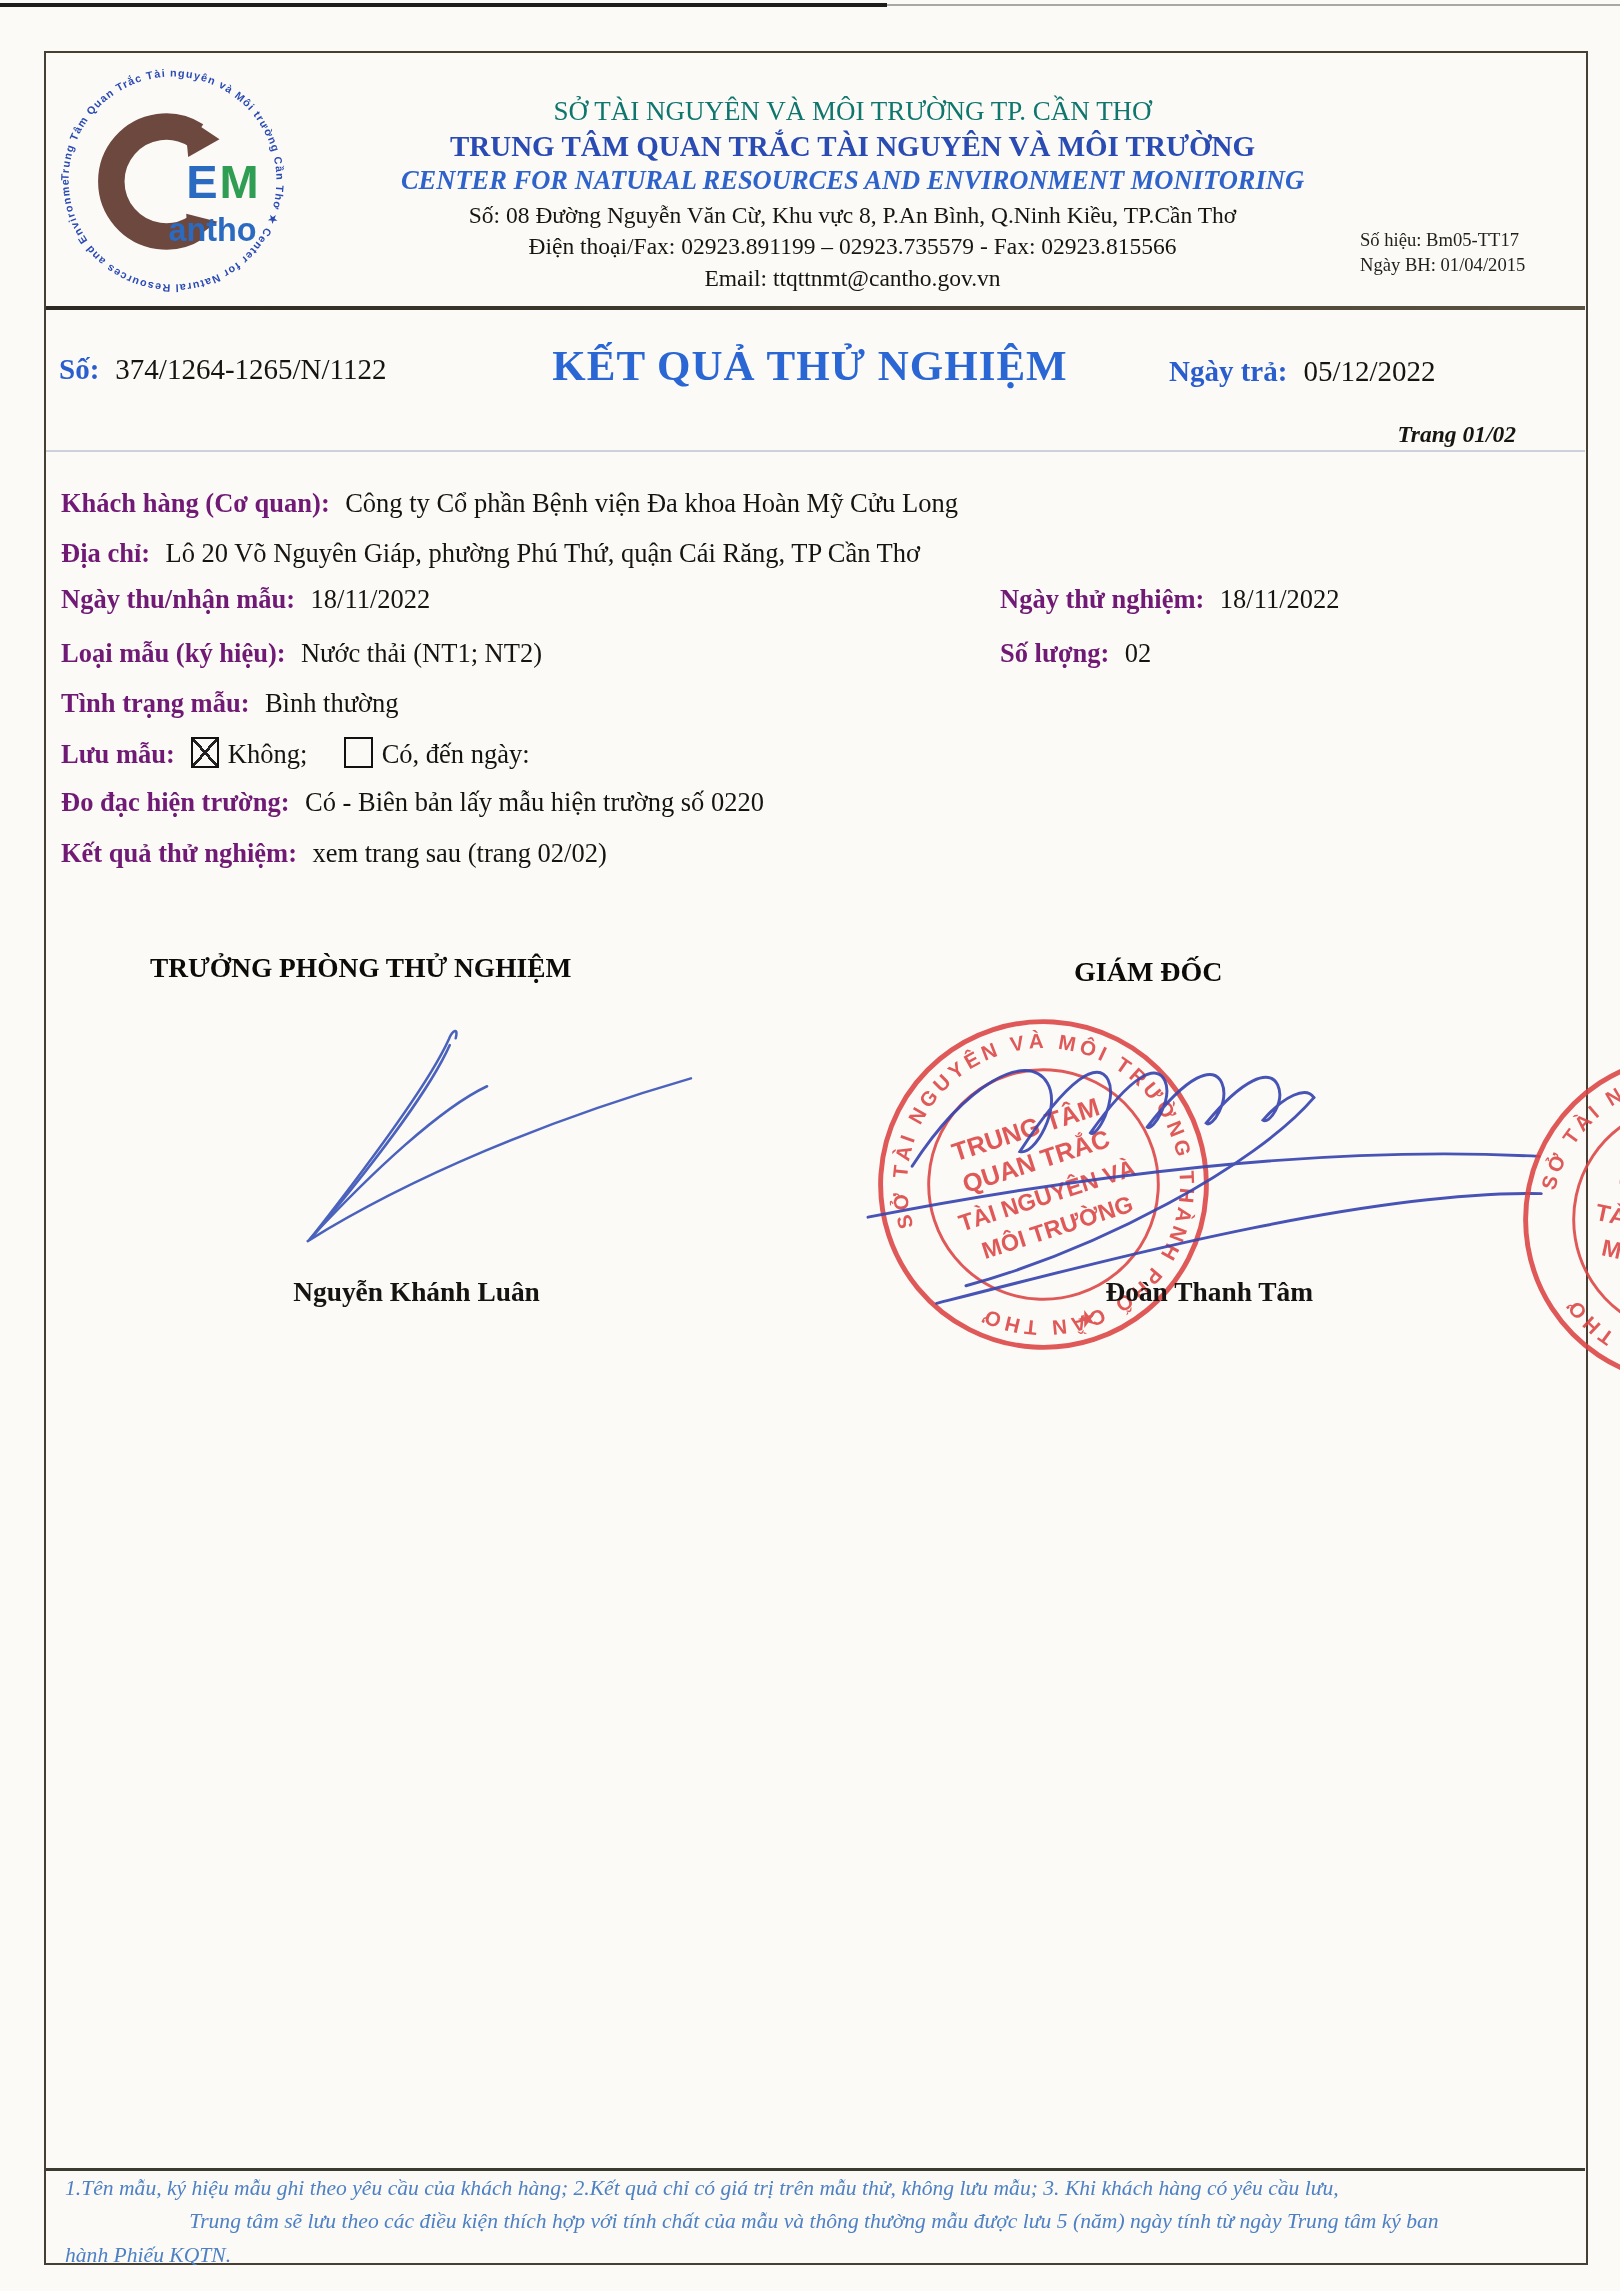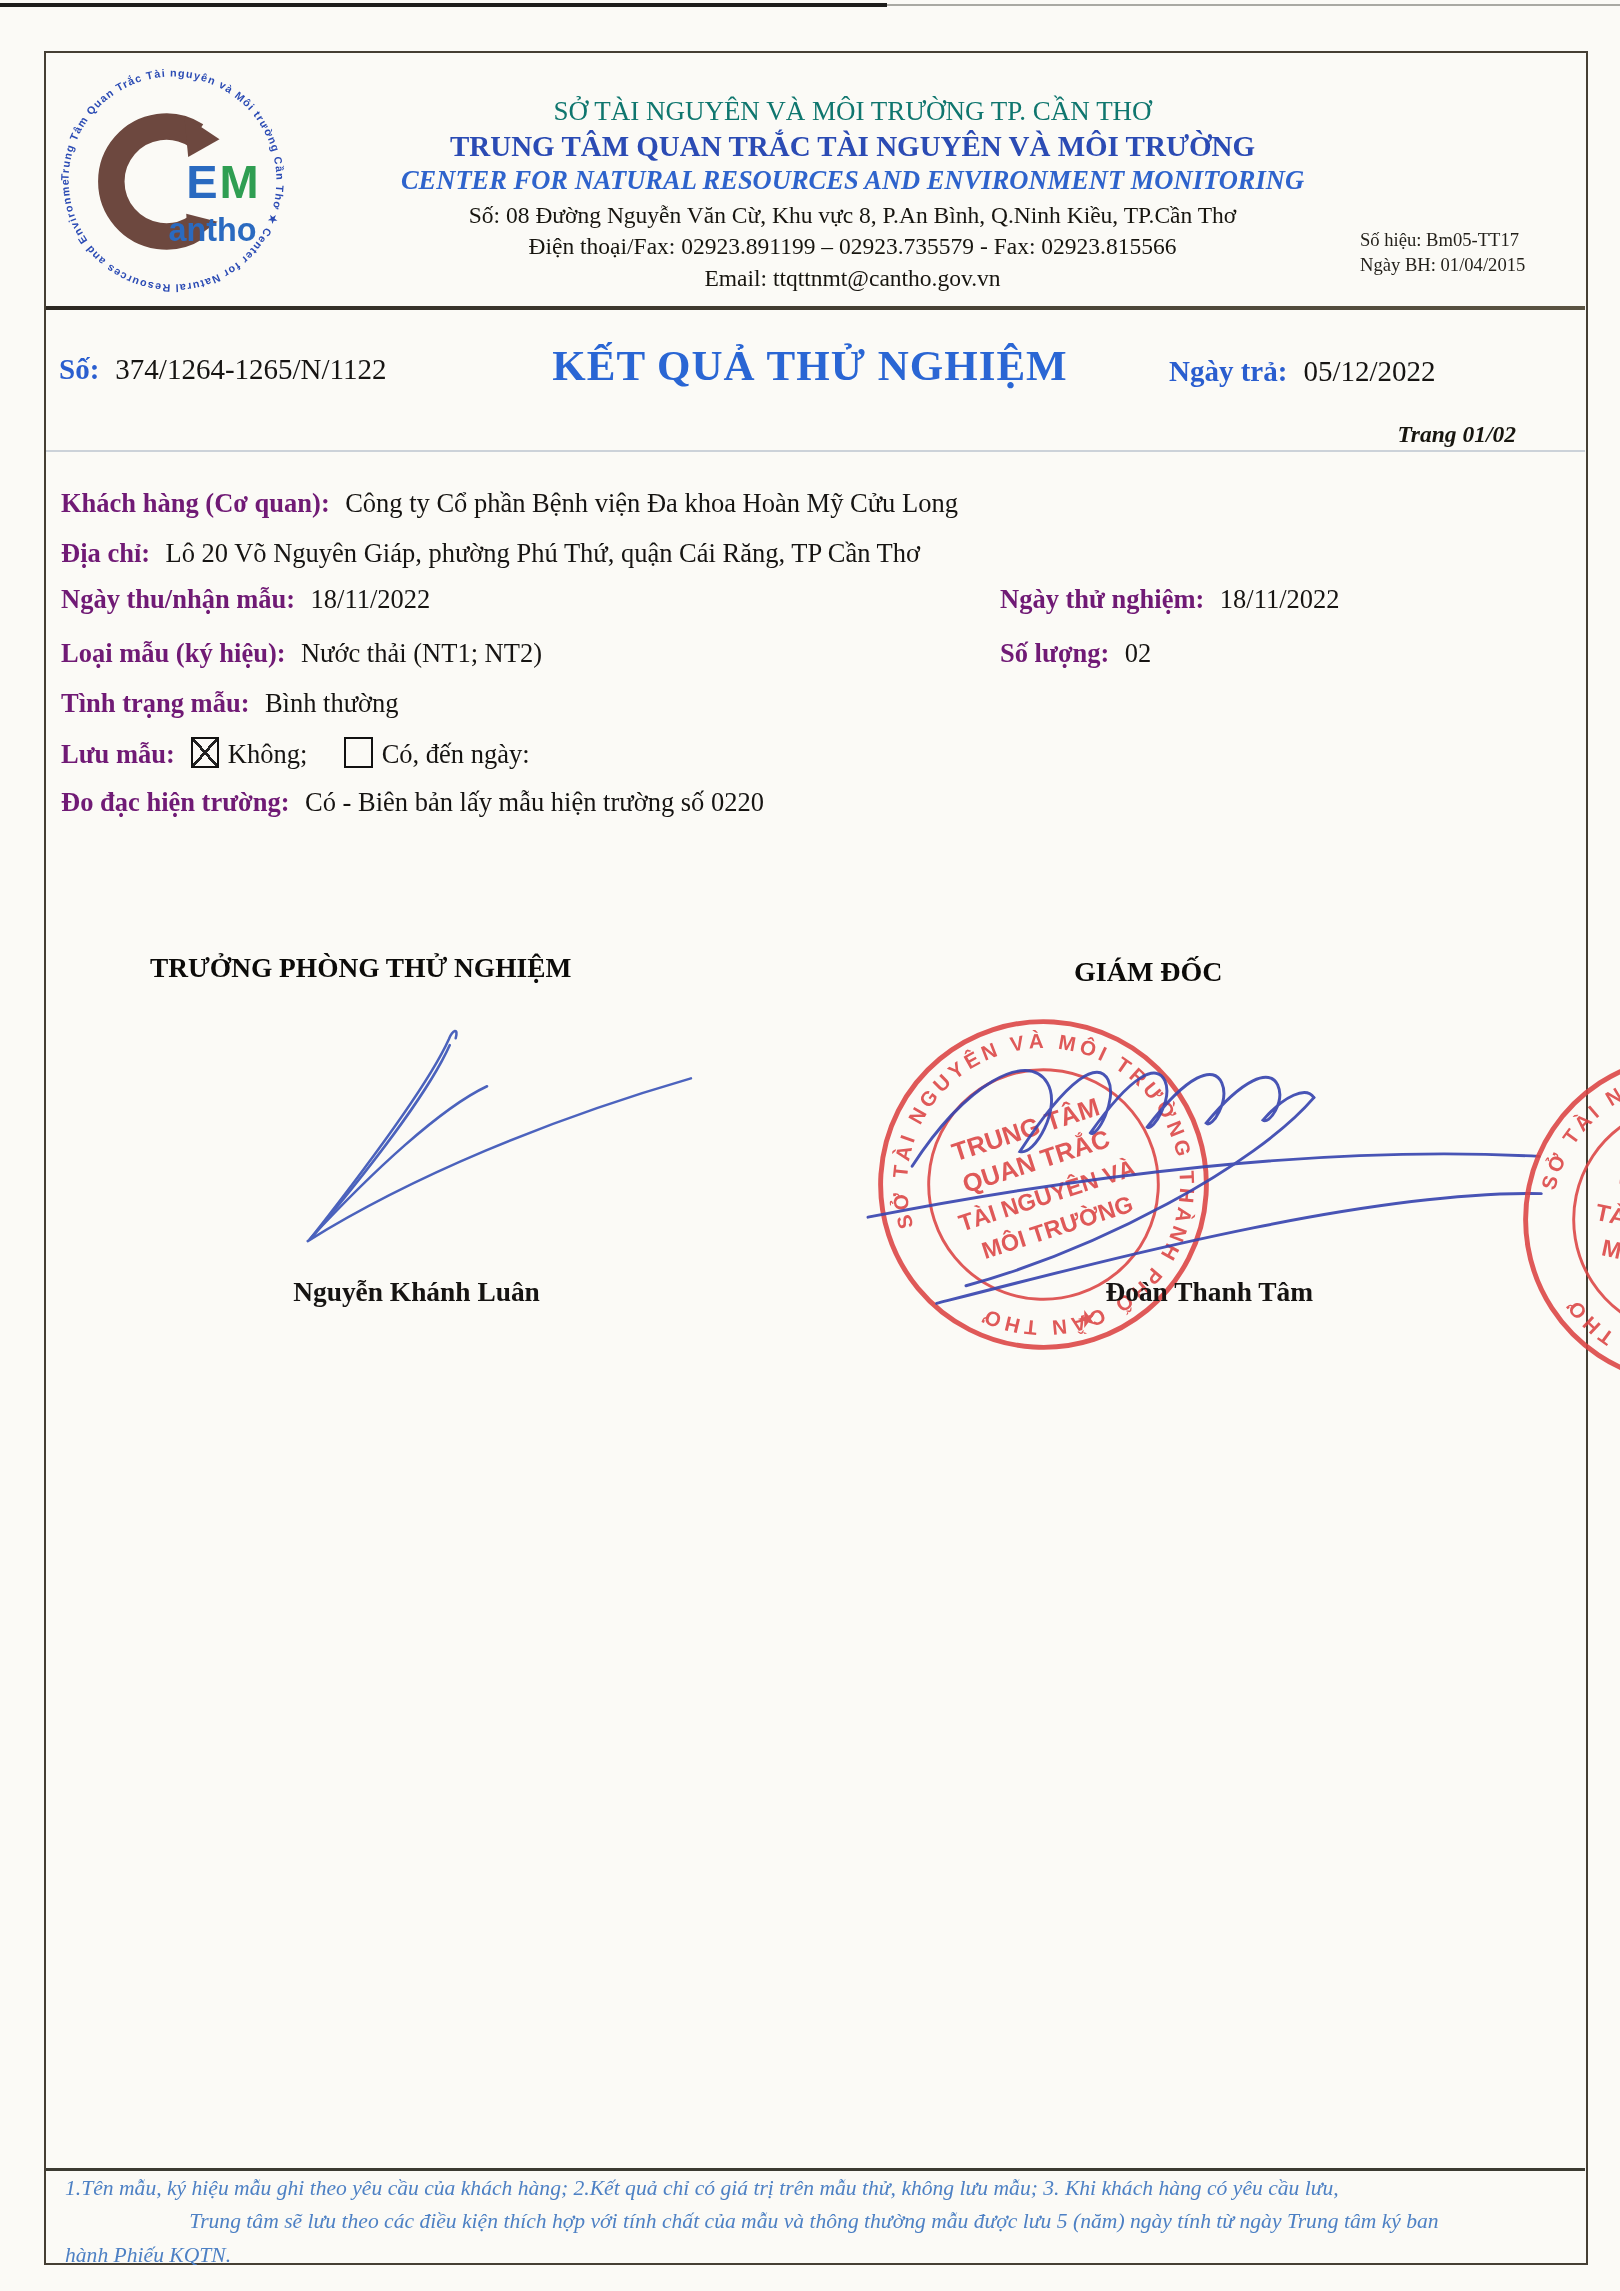--- a/index.html
+++ b/index.html
@@ -129,20 +129,24 @@
   <div class="abs frow" style="top:688px;">
     <span class="flabel">Tình trạng mẫu:</span>
     <span class="fvalue">Bình thường</span>
   </div>
   <div class="abs frow" style="top:737px;">
     <span class="flabel">Lưu mẫu:</span><span class="cb checked"></span><span>Không;</span><span class="cb" style="margin-left:37px;"></span><span>Có, đến ngày:</span>
   </div>
   <div class="abs frow" style="top:787px;">
     <span class="flabel">Đo đạc hiện trường:</span>
     <span class="fvalue">Có - Biên bản lấy mẫu hiện trường số 0220</span>
+  </div>
+  <div class="abs frow" style="top:838px;">
+    <span class="flabel">Kết quả thử nghiệm:</span>
+    <span class="fvalue">xem trang sau (trang 02/02)</span>
   </div>
 
   <div class="abs sig-title-left">TRƯỞNG PHÒNG THỬ NGHIỆM</div>
   <div class="abs sig-title-right">GIÁM ĐỐC</div>
 
   <svg style="left:147px;top:1000px;" width="588" height="294" viewBox="0 0 600 300">
     <g fill="none" stroke="#3d56b8" stroke-width="2.6" stroke-linecap="round" opacity="0.92">
       <path d="M 168 242 C 240 150 290 80 308 40 C 312 30 318 28 315 39"></path>
       <path d="M 166 244 C 230 175 300 110 347 88"></path>
       <path d="M 164 246 C 270 180 410 122 555 80"></path>

